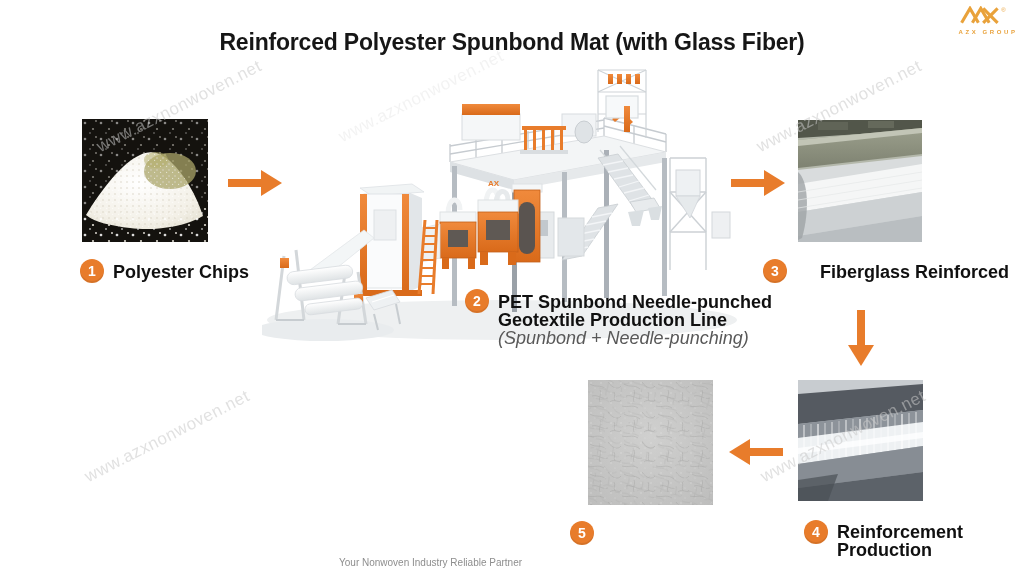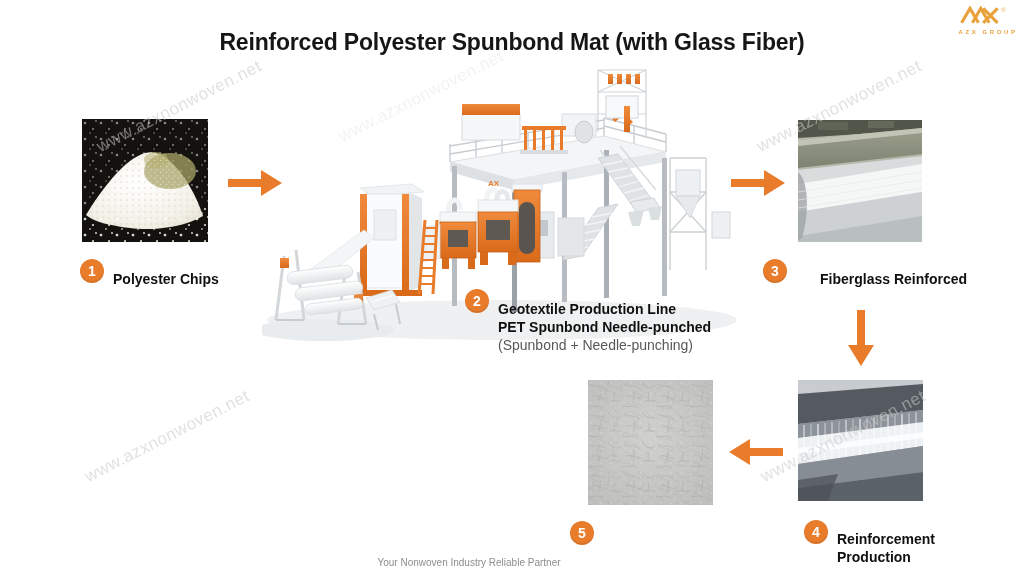--- a/index.html
+++ b/index.html
@@ -15,24 +15,24 @@
   .wm.faint{opacity:.22;}
   
   #logo{top:6px;left:953px;width:70px;text-align:center;z-index:5;}
   #logo .grp{font-size:6px;font-weight:bold;letter-spacing:2.6px;color:#E9A23B;margin-top:1px;}
   
   .photo{display:block;}
   
   .badge{width:24px;height:24px;border-radius:50%;background:#E87C2B;color:#fff;
          font-size:14px;font-weight:bold;display:flex;align-items:center;justify-content:center;
          box-shadow:inset 0 -2px 0 rgba(0,0,0,.08);z-index:20;}
-  .slabel{font-size:14px;font-weight:bold;color:#101010;line-height:18px;z-index:20;margin-top:7px;}
-  .slabel .sub{font-weight:normal;color:#585858;}
+  .slabel{font-size:18px;font-weight:bold;color:#101010;line-height:18px;z-index:20;}
+  .slabel .sub{font-weight:normal;color:#585858;font-style:italic;}
   .arrow{z-index:15;}
-  #footer{top:557px;left:339px;width:260px;text-align:center;font-size:10px;color:#8e8e8e;z-index:5;}
+  #footer{top:557px;left:339px;width:260px;text-align:left;font-size:10px;color:#8e8e8e;z-index:5;}
 </style>
 </head>
 <body>
 
 <div id="stage">
 
   <div class="abs" id="title">Reinforced Polyester Spunbond Mat (with Glass Fiber)</div>
 
   <div class="abs" id="logo">
     <svg width="58" height="18" viewBox="0 0 46 15">
@@ -389,22 +389,22 @@
     <span>1</span>
   </div>
   <div class="abs slabel" style="left:113px;top:263px;">
     <div>Polyester Chips</div>
   </div>
 
   <div class="abs badge" style="left:465px;top:289px;">
     <span>2</span>
   </div>
   <div class="abs slabel" style="left:498px;top:293px;">
+    <div>PET Spunbond Needle-punched</div>
     <div>Geotextile Production Line</div>
-    <div>PET Spunbond Needle-punched</div>
     <div class="sub">(Spunbond + Needle-punching)</div>
   </div>
 
   <div class="abs badge" style="left:763px;top:259px;">
     <span>3</span>
   </div>
   <div class="abs slabel" style="left:820px;top:263px;">
     <div>Fiberglass Reinforced</div>
   </div>
 

